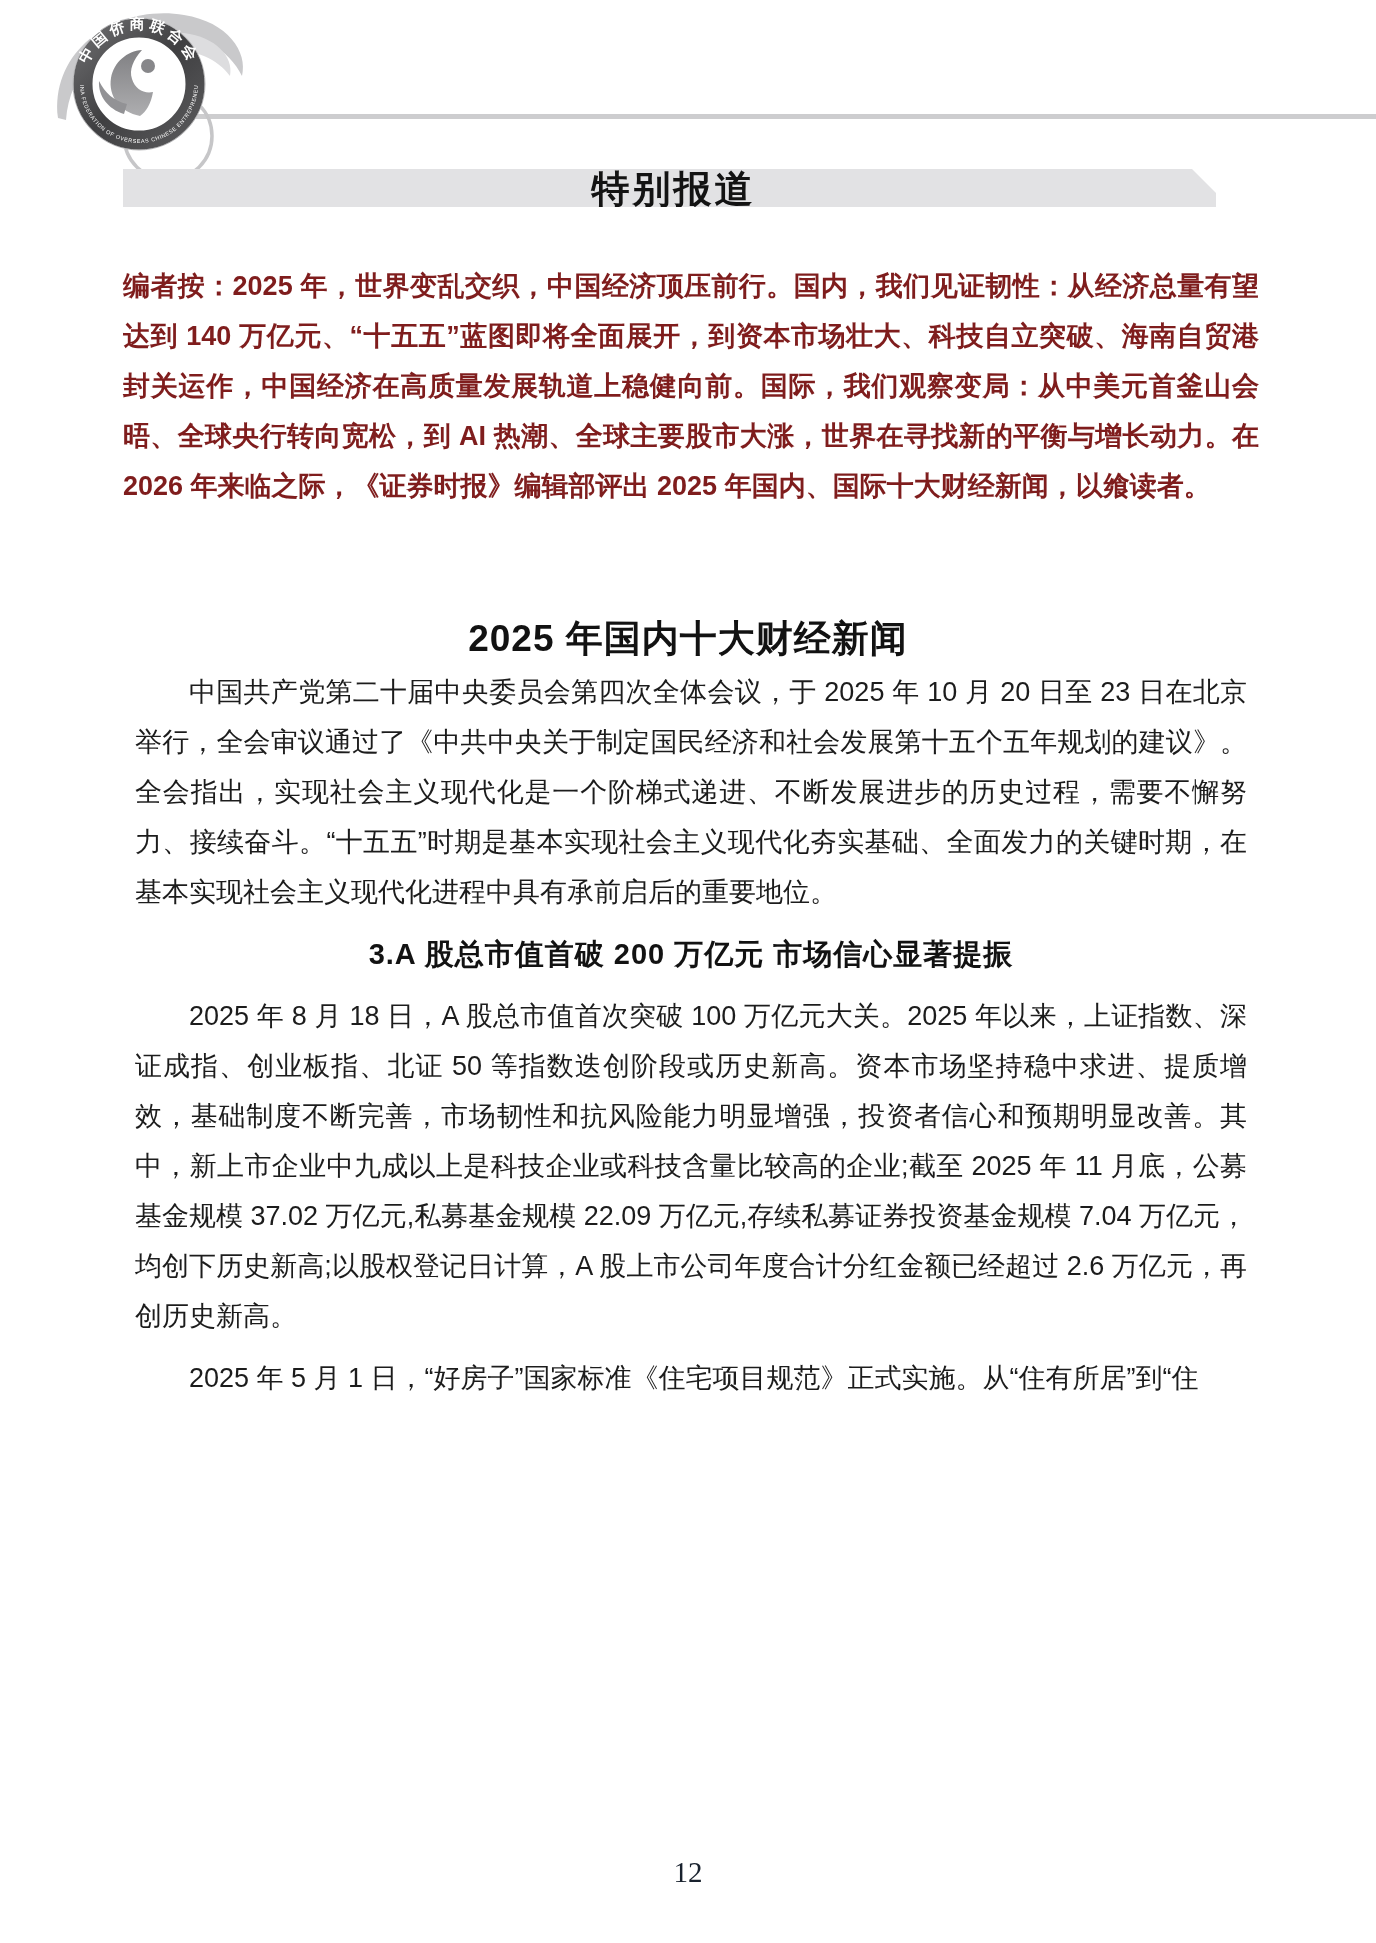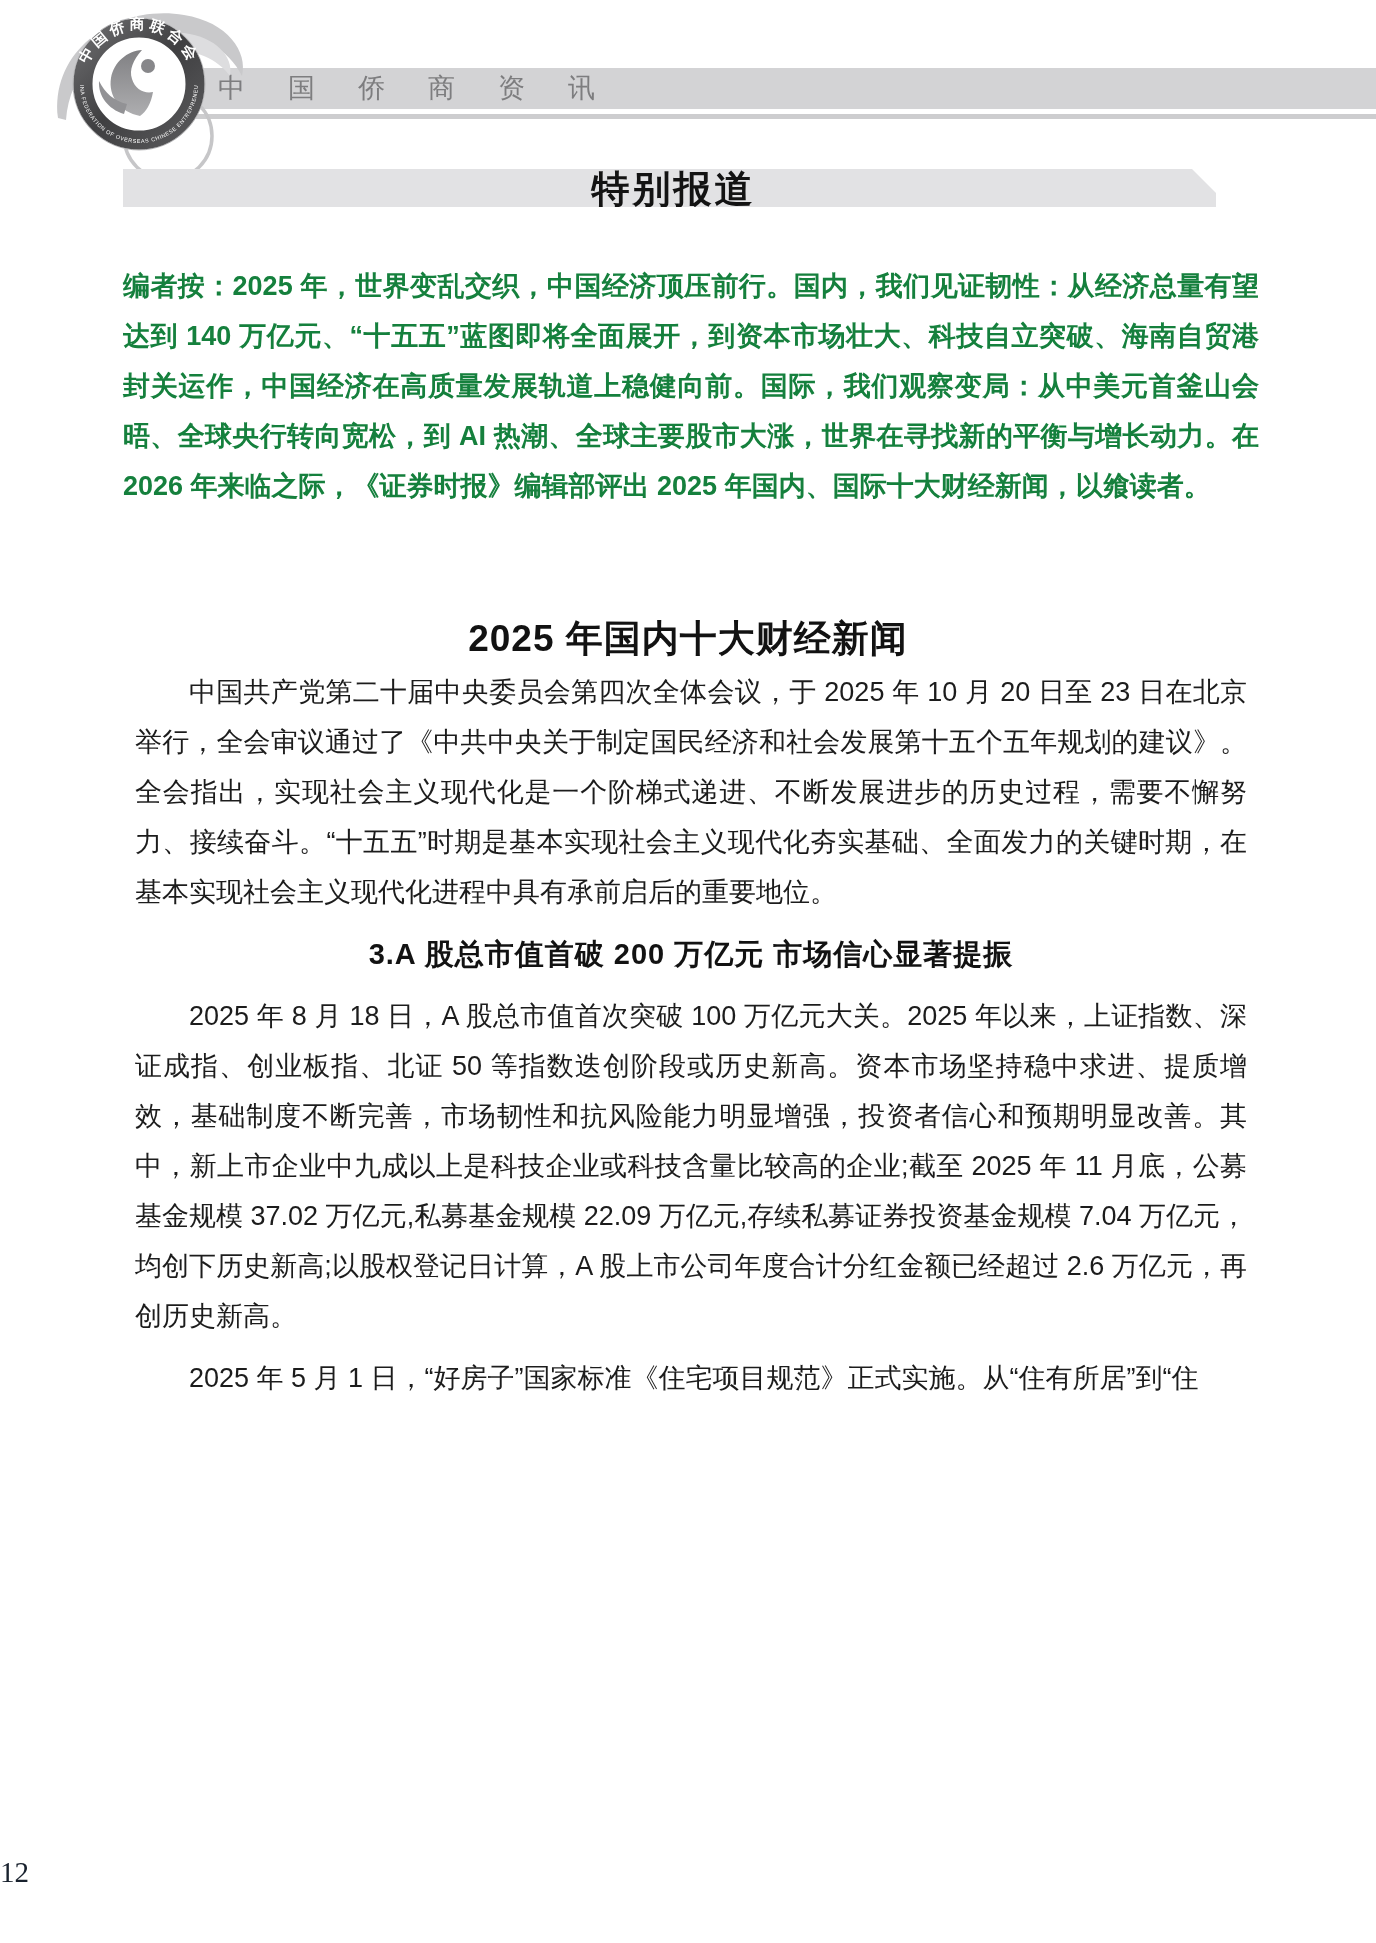--- a/index.html
+++ b/index.html
@@ -29,21 +29,21 @@
     clip-path:polygon(0 0, calc(100% - 24px) 0, 100% 24px, 100% 100%, 0 100%);
   }
   .section-banner-label {
     font-family:"Liberation Serif","DejaVu Serif",serif;
     font-weight:bold; font-size:38px; line-height:40px; color:#131313;
     padding-left:8px; letter-spacing:3px; white-space:nowrap;text-align:center;
   }
   
   .editor-note {
     position:absolute; left:123px; top:261px; width:1136px;
-    font-size:27px; line-height:50px; font-weight:bold; color:#15803d;
+    font-size:27px; line-height:50px; font-weight:bold; color:#7f1d1d;
     text-align:justify;
   }
   
   .main-title {
     position:absolute; left:0; top:614px; width:100%;
     text-align:center; font-size:37px; font-weight:bold; color:#121212;
     letter-spacing:1px;
   }
   
   .article {
@@ -52,33 +52,30 @@
   }
   .article .sec-heading {
     margin:0; font-size:29px; font-weight:bold; text-align:center;
     line-height:50px; color:#121212; letter-spacing:1px;
   }
   .article .sec-body {
     margin:12px; text-align:justify; text-indent:2em; color:#1c1c1c;
   }
   
   .page-number {
-    position:absolute; left:0; top:1856px; width:100%; 
+    position:absolute; left:0; top:1856px; width:100%; text-align:center;
     font-family:"Liberation Serif","DejaVu Serif",serif;
     font-size:29px; color:#19222e;
   }
 </style>
 </head>
 <body>
 
 <div class="page">
 
-  <div class="masthead-bar">
-    <div class="masthead-title">中国侨商资讯</div>
-  </div>
   <div class="masthead-rule"></div>
 
   <div class="logo-wrap">
     <svg width="212" height="205" viewBox="0 0 212 205">
       <defs>
         <linearGradient id="ringGrad" x1="0" y1="0" x2="1" y2="1">
           <stop offset="0" stop-color="#6b6b6d"></stop>
           <stop offset="0.5" stop-color="#3f3f41"></stop>
           <stop offset="1" stop-color="#59595b"></stop>
         </linearGradient>

